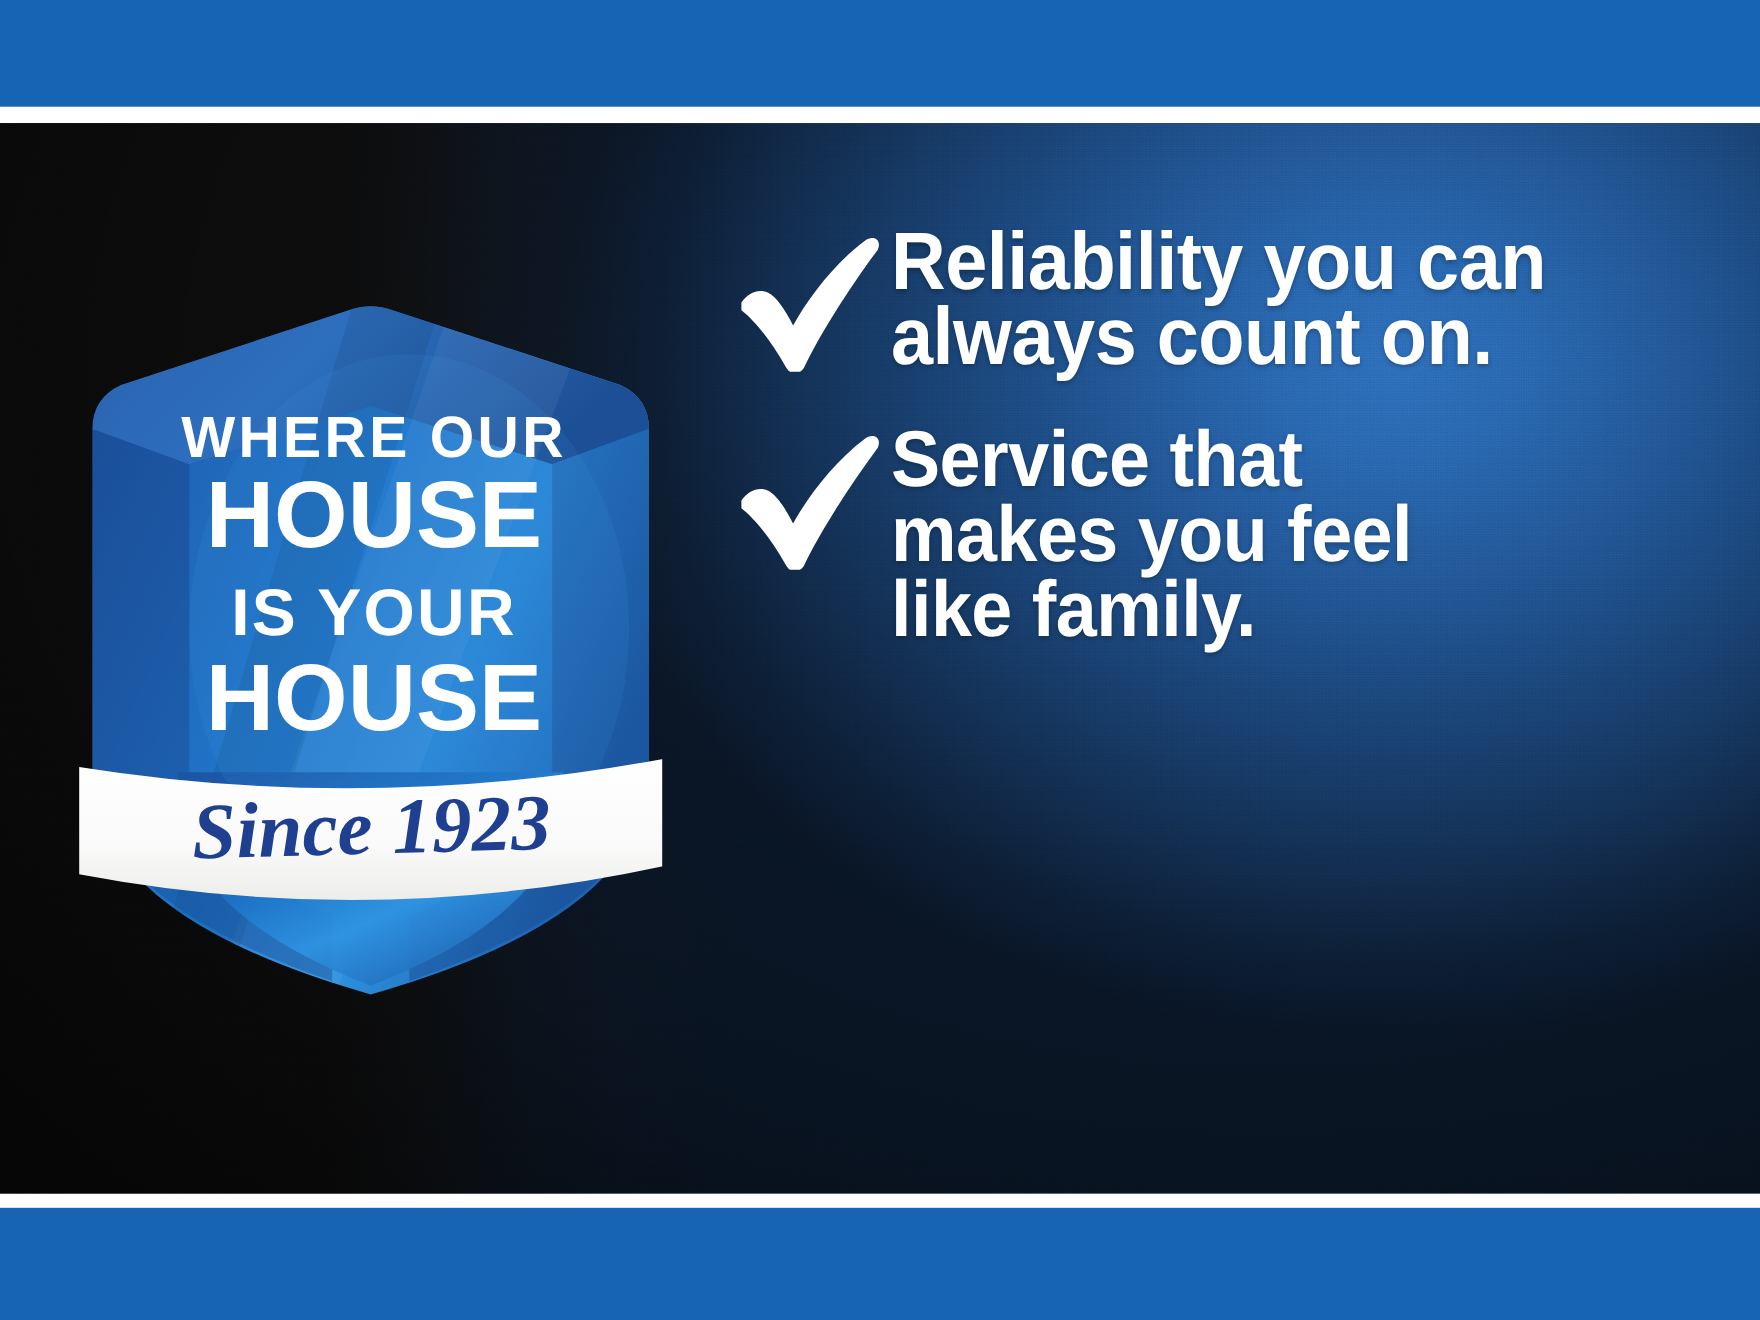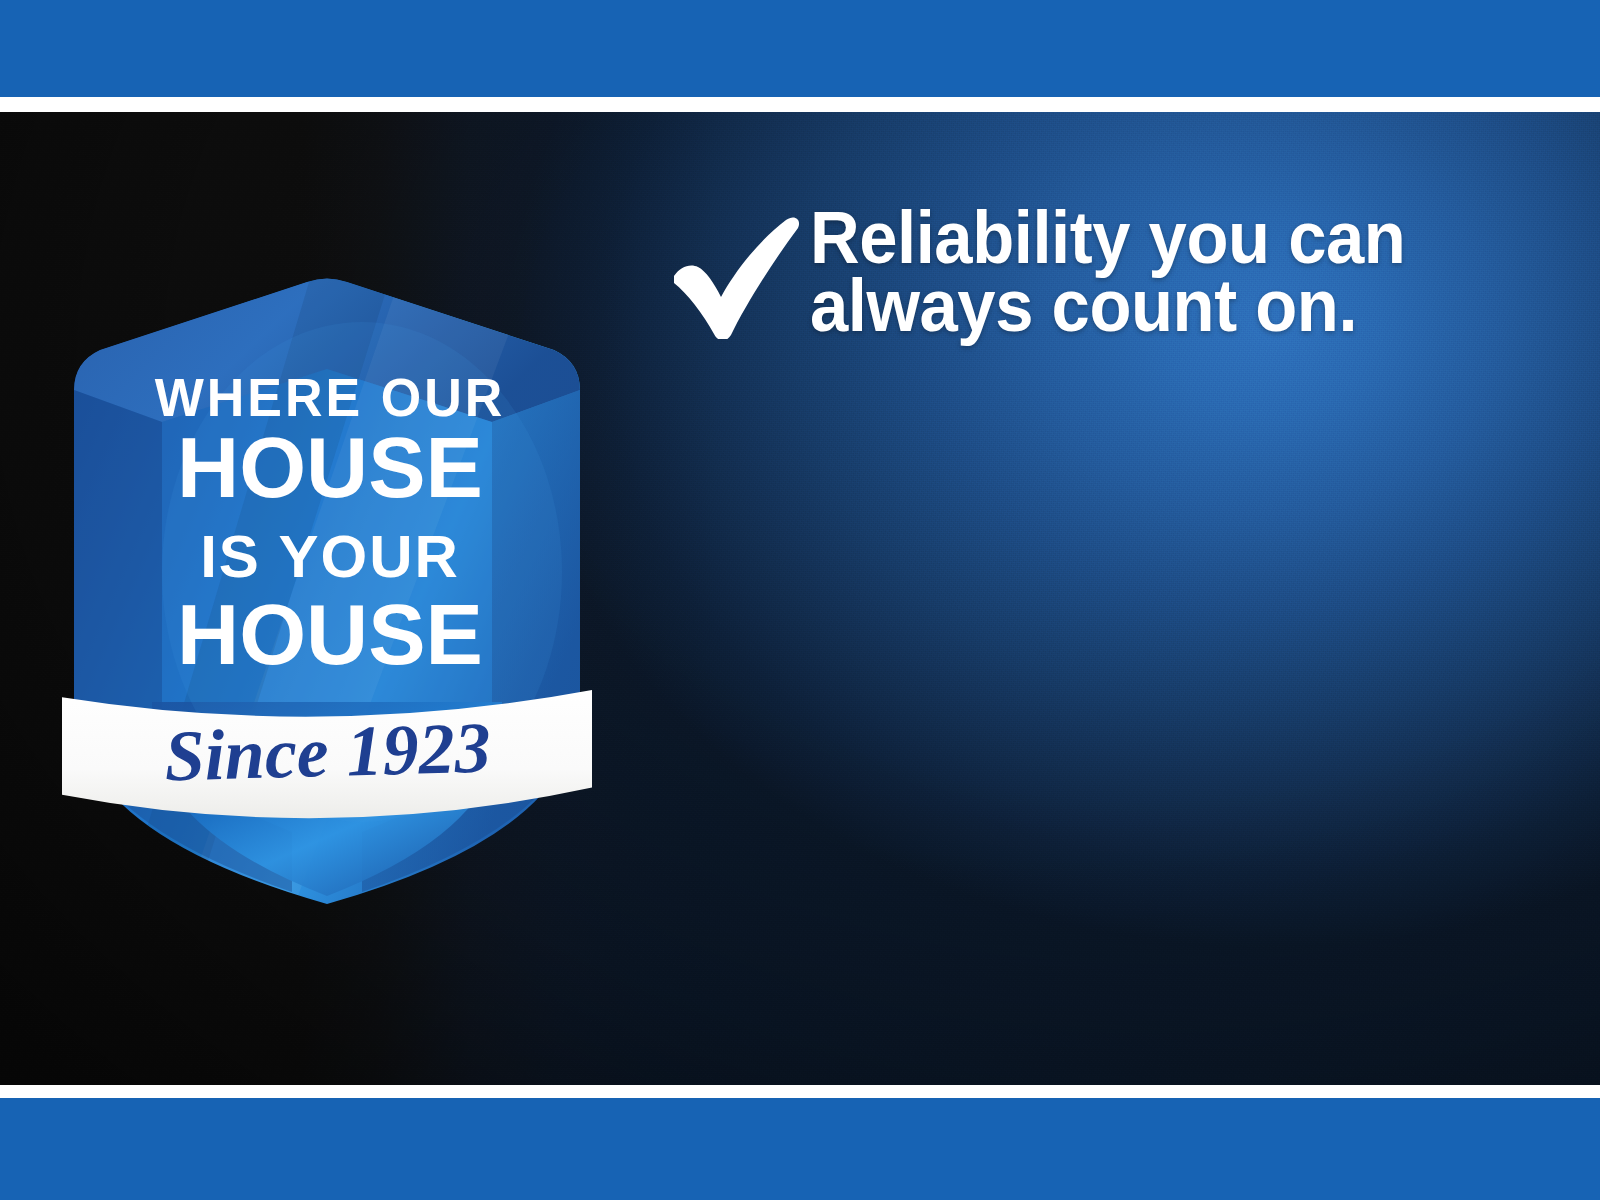--- a/index.html
+++ b/index.html
@@ -90,38 +90,38 @@
     background-image:
       repeating-linear-gradient(0deg,  rgba(255,255,255,.10) 0 1px, rgba(0,0,0,.10) 1px 2px),
       repeating-linear-gradient(90deg, rgba(255,255,255,.09) 0 1px, rgba(0,0,0,.09) 1px 2px),
       repeating-linear-gradient(37deg, rgba(255,255,255,.06) 0 1px, rgba(0,0,0,.07) 1px 3px),
       repeating-linear-gradient(113deg, rgba(255,255,255,.05) 0 1px, rgba(0,0,0,.06) 1px 3px);
   }
 
   
   #badge {
     position: absolute;
-    left: 62px;
+    left: 72px;
     top: 160px;          
     width: 530px;
     height: 640px;
   }
   #badge svg { display: block; width: 530px; height: 640px; }
 
   
   #bullets {
     position: absolute;
     left: 660px;
     top: 90px;          
     width: 880px;
   }
   .bullet {
     position: relative;
     display: flex;
-    align-items: center;
+    align-items: flex-start;
     margin-bottom: 42px;
   }
   .tick {
     flex: 0 0 auto;
     width: 150px;
     height: 128px;
     margin-top: 8px;
   }
   .tick svg { display: block; width: 150px; height: 128px; }
 
@@ -235,19 +235,32 @@
             <path d="M14,65 C20,56 30,52 38,56 C46,60 54,72 61,86
                      C74,62 98,30 126,9 C134,3 142,8 138,17
                      C112,52 86,93 71,124 C66,132 58,131 54,123
                      C43,103 27,82 14,72 Z" fill="#ffffff"></path>
           </svg>
         </span>
         <div class="bullet-text">Reliability you can
 always count on.</div>
       </div>
 
+      <div class="bullet bullet-2">
+        <span class="tick">
+          <svg viewBox="0 0 150 128" xmlns="http://www.w3.org/2000/svg">
+            <path d="M14,65 C20,56 30,52 38,56 C46,60 54,72 61,86
+                     C74,62 98,30 126,9 C134,3 142,8 138,17
+                     C112,52 86,93 71,124 C66,132 58,131 54,123
+                     C43,103 27,82 14,72 Z" fill="#ffffff"></path>
+          </svg>
+        </span>
+        <div class="bullet-text">Service that
+makes you feel
+like family.</div>
+      </div>
 
 
     </div>
   </div>
 
   <div class="brand-bar bottom"></div>
 </div>
 
 </body></html>

